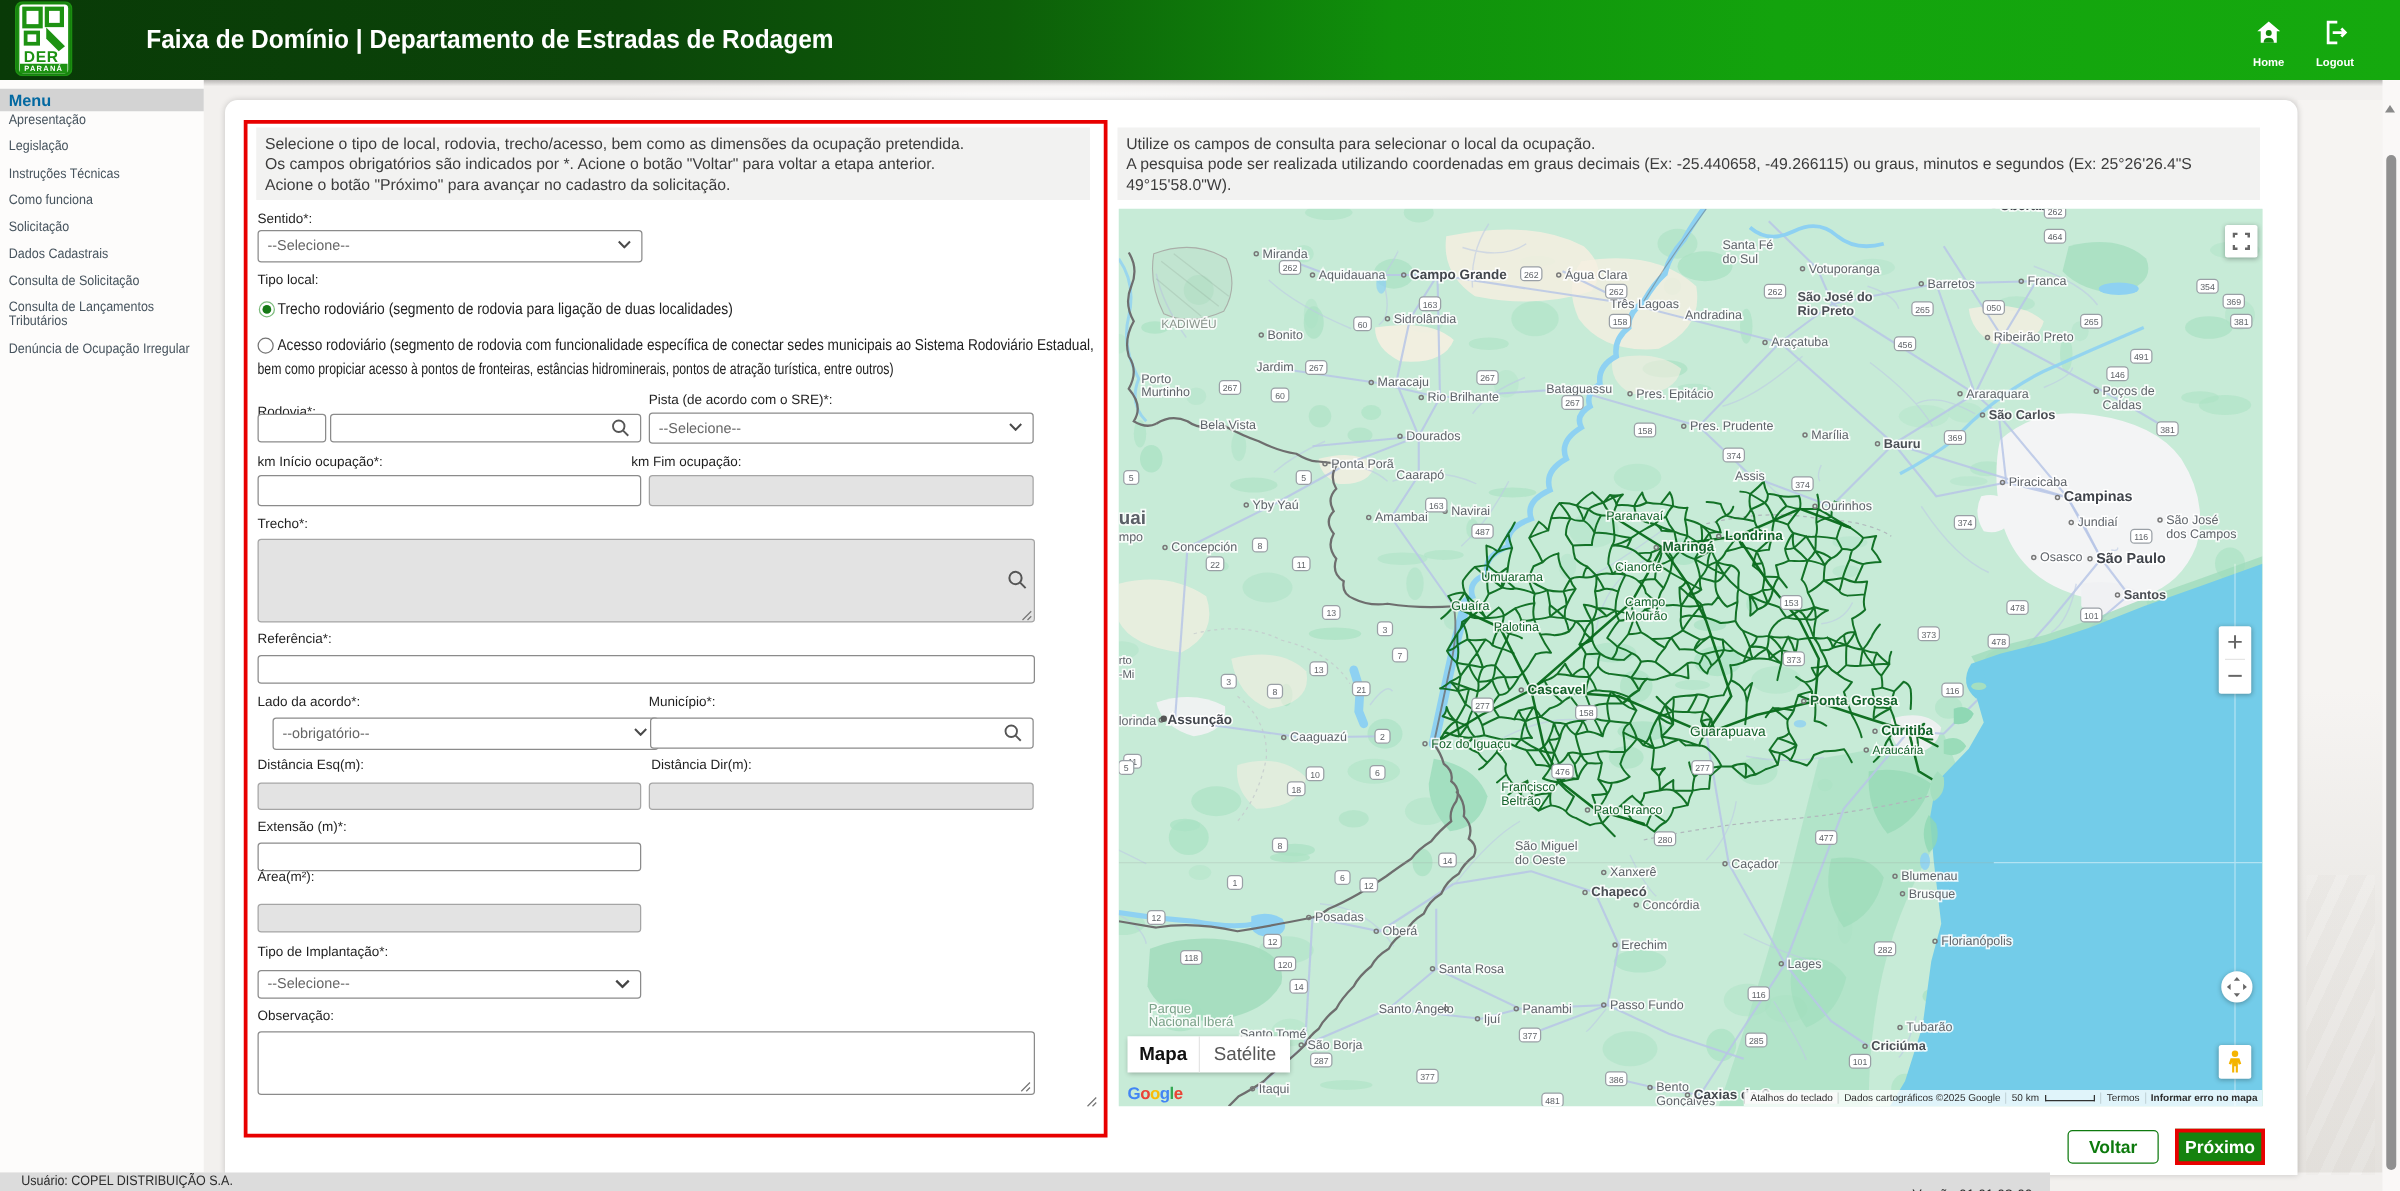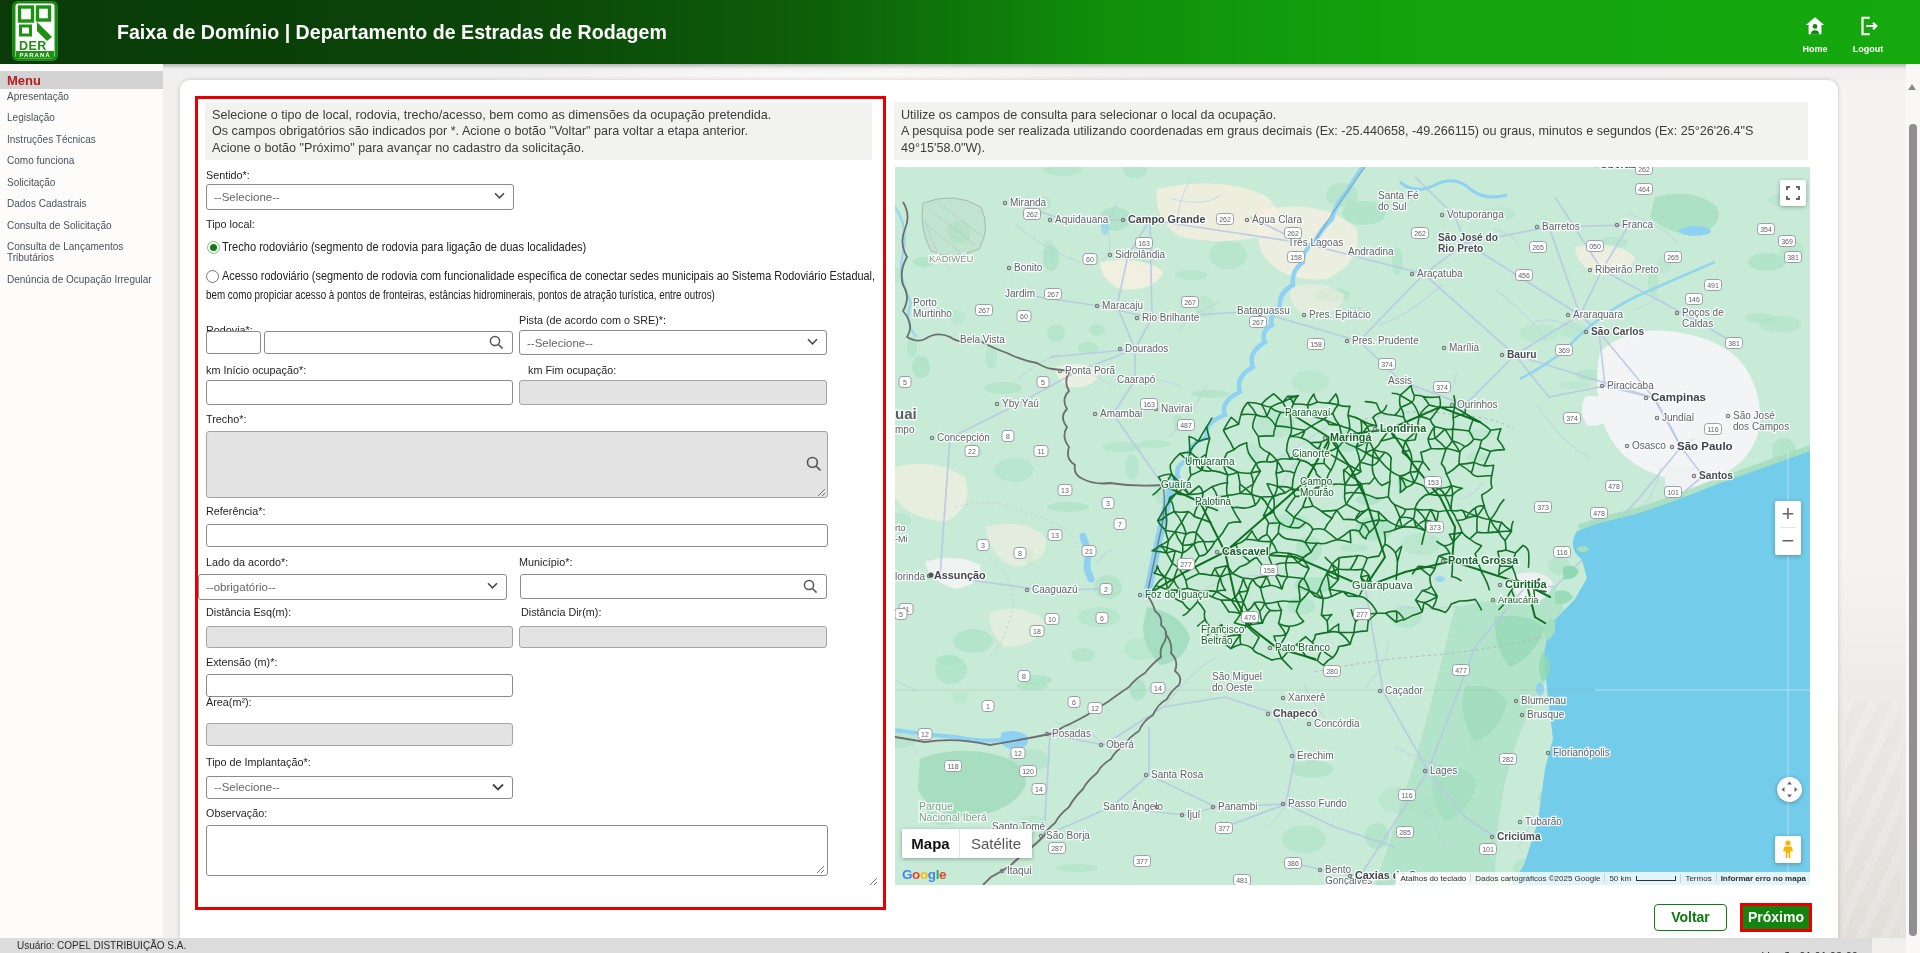--- a/index.html
+++ b/index.html
@@ -8,21 +8,21 @@
 .abs{position:absolute}
 
 #hdr{position:absolute;left:0;top:0;width:1920px;height:64px;background:linear-gradient(90deg,#093a07 0%,#0b4509 26%,#0d5e09 42%,#10900b 58%,#13a30d 74%,#15a90e 100%)}
 #hdrshadow{position:absolute;left:0;top:64px;width:1920px;height:5px;background:linear-gradient(#b9b7b5,rgba(185,183,181,0))}
 #title{position:absolute;left:117px;top:20px;color:#fff;font-size:21px;font-weight:bold;transform:scaleX(.933);transform-origin:0 0}
 .hicon{position:absolute;top:15px;width:44px;text-align:center;color:#fff}
 .hicon .lbl{font-size:9px;font-weight:bold;margin-top:3px}
 
 #side{position:absolute;left:0;top:64px;width:163px;height:874px;background:#fdfcfb}
 #menubar{position:absolute;left:0;top:71px;width:163px;height:18px;background:#d3d3d3}
-#menubar span{position:absolute;left:7px;top:2px;font-size:13px;font-weight:bold;color:#b91c1c}
+#menubar span{position:absolute;left:7px;top:2px;font-size:13px;font-weight:bold;color:#0369a1}
 .mitem{position:absolute;left:7px;font-size:11px;color:#47545e;line-height:11px;white-space:nowrap;transform:scaleX(.91);transform-origin:0 0}
 
 #card{position:absolute;left:180px;top:80px;width:1658px;height:860px;background:#fff;border-radius:10px 10px 0 0;box-shadow:0 0 5px rgba(0,0,0,.18)}
 
 #redbox{position:absolute;left:195px;top:96px;width:691px;height:814px;border:3px solid #e80000;background:#fff}
 .infobox{position:absolute;background:#f2f2f1;font-size:12.6px;color:#3c3c3c;line-height:16.3px;padding:5px 8px 0 7px}
 #info1{left:205px;top:102px;width:667px;height:58px}
 #info2{left:894px;top:102px;width:914px;height:58px;padding-left:7px}
 label,.lab{position:absolute;font-size:10.8px;color:#1f1f1f;white-space:nowrap}
 .inp{position:absolute;background:#fff;border:1px solid #8b8b8b;border-radius:3px}
@@ -32,21 +32,21 @@
 .radio{position:absolute;width:13px;height:13px;border-radius:50%;background:#fff;border:1px solid #7dbb7d}
 .radio.on::after{content:"";position:absolute;left:2px;top:2px;width:7px;height:7px;border-radius:50%;background:#157a15}
 .radio.off{border-color:#757575}
 .rlab{position:absolute;font-size:12.6px;color:#222;white-space:nowrap;transform-origin:0 0}
 .mag{position:absolute}
 .rsz{position:absolute;width:10px;height:10px}
 
 #btnvoltar{position:absolute;left:1654px;top:904px;width:73px;height:27px;background:#fff;border:1px solid #0f7a0f;border-radius:4px;color:#0d7a0d;font-weight:bold;font-size:14px;text-align:center;line-height:25px}
 #btnprox{position:absolute;left:1740px;top:903px;width:72px;height:29px;background:#15830f;border:3px solid #e80000;color:#fff;font-weight:bold;font-size:14px;text-align:center;line-height:23px}
 
-#foot{position:absolute;left:0;top:938px;width:1872px;height:15px;background:#dcdcdc;font-size:11px;color:#2b2b2b}
+#foot{position:absolute;left:0;top:938px;width:1640px;height:15px;background:#dcdcdc;font-size:11px;color:#2b2b2b}
 
 #sbar{position:absolute;right:0;top:64px;width:14px;height:889px;background:#faf8f7}
 #sthumb{position:absolute;right:3px;top:124px;width:8px;height:812px;background:#909090;border-radius:4px}
 #scaret{position:absolute;right:4px;top:84px;width:0;height:0;border-left:4px solid transparent;border-right:4px solid transparent;border-bottom:6px solid #8a8a8a}
 
 #map{position:absolute;left:895px;top:167px;width:915px;height:718px;overflow:hidden;background:#c5ead6}
 .mapctl{position:absolute;background:#fff;box-shadow:0 1px 4px rgba(0,0,0,.3)}
 #msearch{left:8px;top:9px;width:454px;height:23px;border-radius:2px;font-size:13.5px;color:#8d8d8d;line-height:23px;padding-left:10px;box-shadow:0 1px 4px rgba(0,0,0,.25)}
 #mfull{left:885px;top:13px;width:26px;height:26px;border-radius:2px}
 #mzoom{left:880px;top:334px;width:26px;height:54px;border-radius:2px;color:#666;font-size:22px;text-align:center}
@@ -129,37 +129,37 @@
 <div class="inp" style="left:206px;top:331px;width:55px;height:23px"></div>
 <div class="inp" style="left:264px;top:331px;width:249px;height:23px"></div>
 <svg class="mag" style="left:489px;top:335px" width="15" height="15" viewBox="0 0 15 15">
     <circle cx="6" cy="6" r="4.6" fill="none" stroke="#555" stroke-width="1.5"></circle>
     <path d="M9.5 9.5 L13.6 13.6" stroke="#555" stroke-width="1.5"></path>
   </svg>
 <div class="sel" style="left:519px;top:330px;width:308px;height:25px">--Selecione--<svg width="11" height="7" viewBox="0 0 11 7">
       <path d="M1 1.2 L5.5 5.8 L10 1.2" fill="none" stroke="#4a4a4a" stroke-width="1.6"></path>
     </svg></div>
 <label style="left:206px;top:364px">km Início ocupação*:</label>
-<label style="left:528px;top:364px">km Fim ocupação:</label>
+<label style="left:505px;top:364px">km Fim ocupação:</label>
 <div class="inp" style="left:206px;top:380px;width:307px;height:25px"></div>
 <div class="inp dis" style="left:519px;top:380px;width:308px;height:25px"></div>
 <label style="left:206px;top:413px">Trecho*:</label>
 <div class="inp dis" style="left:206px;top:431px;width:622px;height:67px"></div>
 <svg class="mag" style="left:806px;top:456px" width="16" height="16" viewBox="0 0 15 15">
     <circle cx="6" cy="6" r="4.6" fill="none" stroke="#555" stroke-width="1.5"></circle>
     <path d="M9.5 9.5 L13.6 13.6" stroke="#555" stroke-width="1.5"></path>
   </svg>
 <svg class="rsz" style="left:816px;top:487px" width="10" height="10" viewBox="0 0 10 10">
     <path d="M2 9 L9 2 M6 9 L9 6" stroke="#777" stroke-width="1"></path>
   </svg>
 <label style="left:206px;top:505px">Referência*:</label>
 <div class="inp" style="left:206px;top:524px;width:622px;height:23px"></div>
 <label style="left:206px;top:556px">Lado da acordo*:</label>
 <label style="left:519px;top:556px">Município*:</label>
-<div class="sel" style="left:198px;top:574px;width:309px;height:26px">--obrigatório--<svg width="11" height="7" viewBox="0 0 11 7">
+<div class="sel" style="left:218px;top:574px;width:309px;height:26px">--obrigatório--<svg width="11" height="7" viewBox="0 0 11 7">
       <path d="M1 1.2 L5.5 5.8 L10 1.2" fill="none" stroke="#4a4a4a" stroke-width="1.6"></path>
     </svg></div>
 <div class="inp" style="left:520px;top:574px;width:307px;height:25px"></div>
 <svg class="mag" style="left:803px;top:579px" width="15" height="15" viewBox="0 0 15 15">
     <circle cx="6" cy="6" r="4.6" fill="none" stroke="#555" stroke-width="1.5"></circle>
     <path d="M9.5 9.5 L13.6 13.6" stroke="#555" stroke-width="1.5"></path>
   </svg>
 <label style="left:206px;top:606px">Distância Esq(m):</label>
 <label style="left:521px;top:606px">Distância Dir(m):</label>
 <div class="inp dis" style="left:206px;top:626px;width:307px;height:22px"></div>

